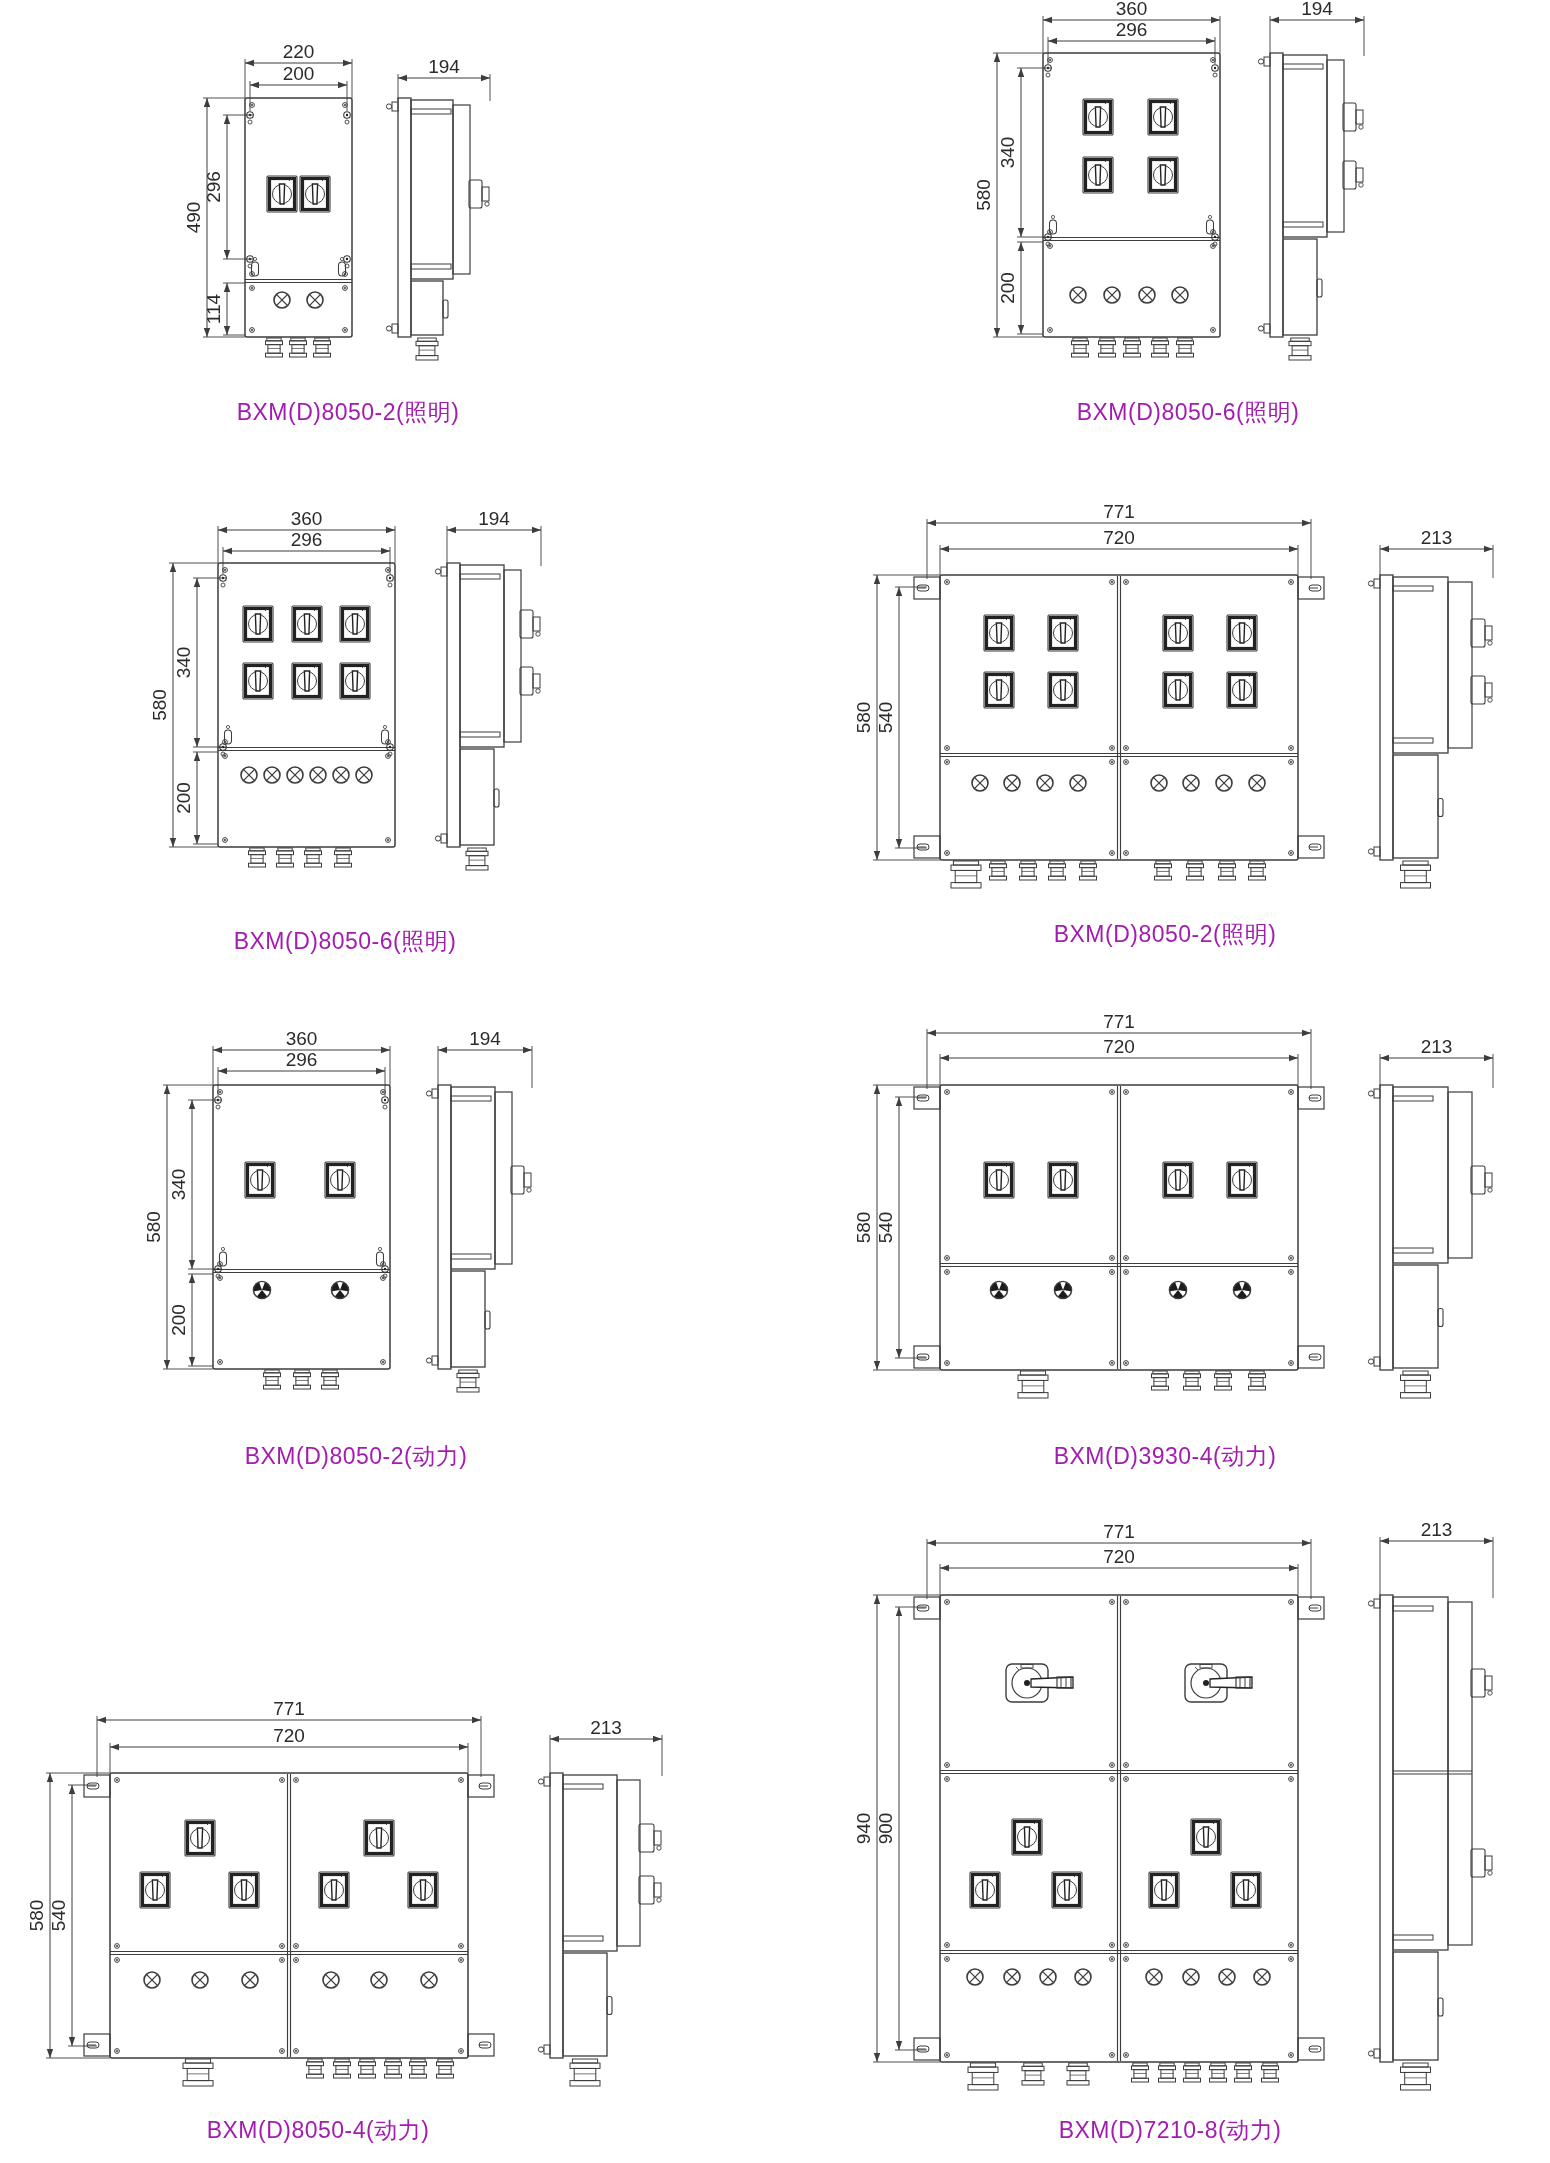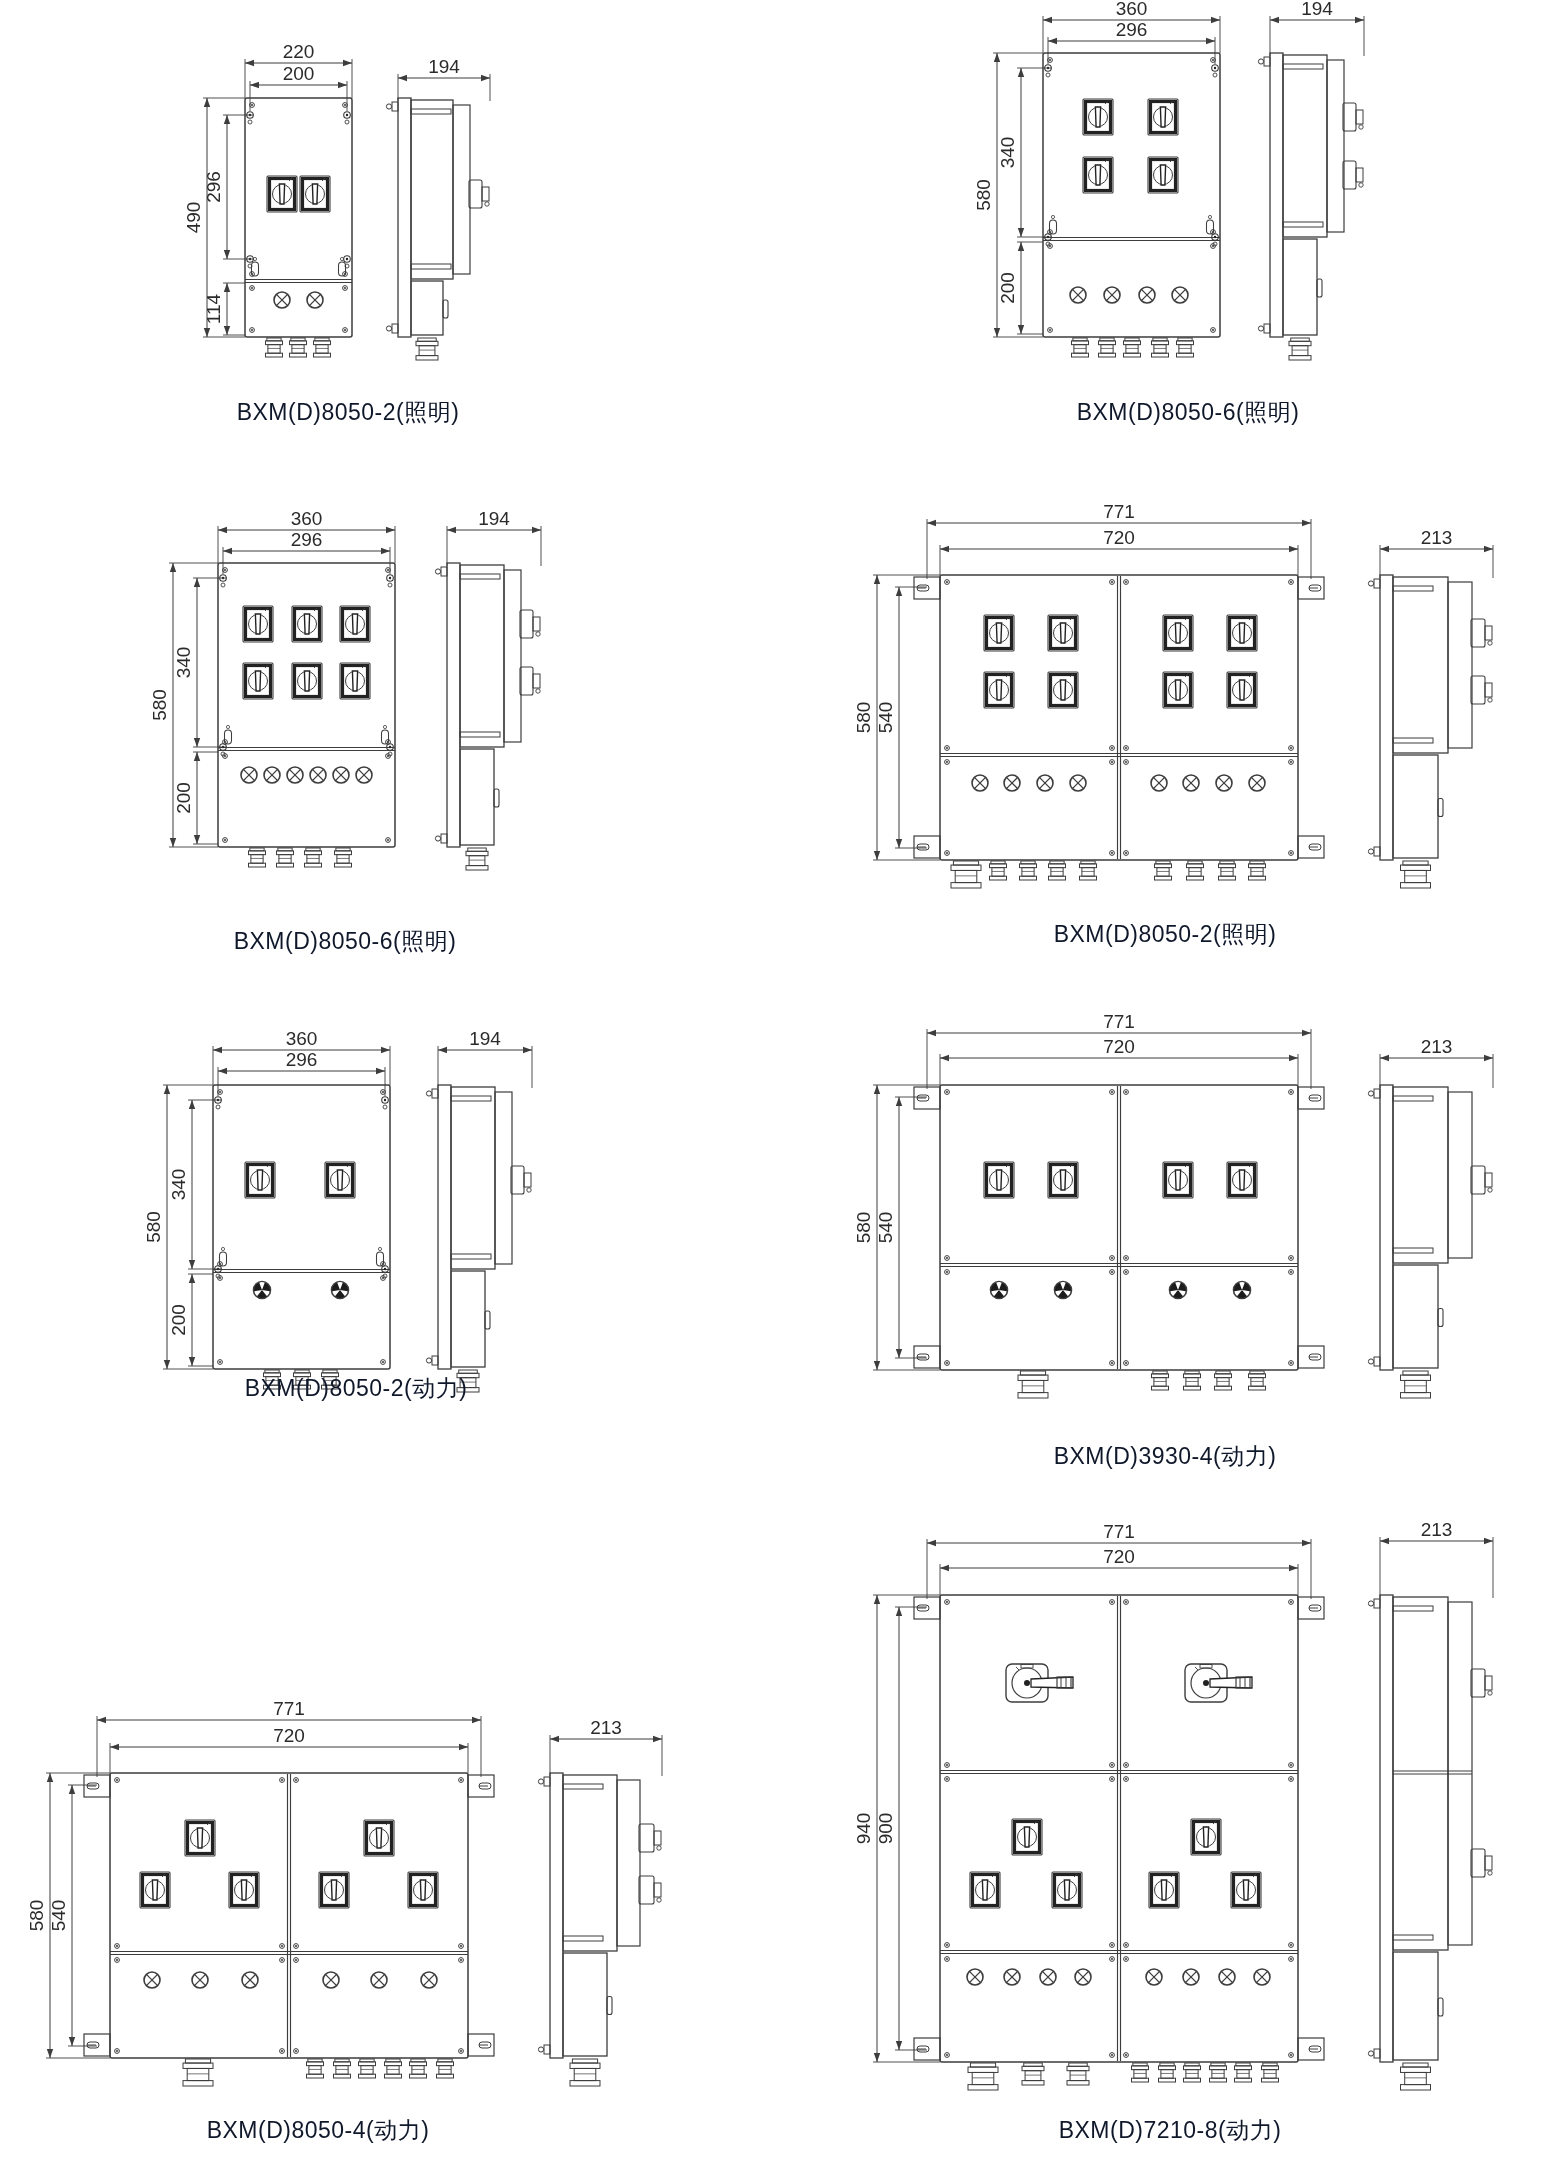--- a/index.html
+++ b/index.html
@@ -1,22 +1,22 @@
 <!DOCTYPE html>
 <html><head>
 <meta charset="utf-8">
 <style>
   html,body{margin:0;padding:0;background:#ffffff;}
   body{width:1550px;height:2163px;position:relative;font-family:"Liberation Sans",sans-serif;}
   #sheet{position:absolute;left:0;top:0;}
-  .caption{position:absolute;transform:translateX(-50%);font-size:23px;color:#0f172a;
+  .caption{position:absolute;transform:translateX(-50%);font-size:23px;color:#a21caf;
            letter-spacing:.5px;white-space:nowrap;font-family:"Liberation Sans",sans-serif;}
   .c1{left:348px;top:397px}.c2{left:1188px;top:397px}
   .c3{left:345px;top:926px}.c4{left:1165px;top:919px}
-  .c5{left:356px;top:1373px}.c6{left:1165px;top:1441px}
+  .c5{left:356px;top:1441px}.c6{left:1165px;top:1441px}
   .c7{left:318px;top:2115px}.c8{left:1170px;top:2115px}
 </style>
 </head>
 <body>
 
 <div>
   <svg id="sheet" width="1550" height="2163">
       <g>
         <g>
           <rect x="245" y="98" width="107" height="239" rx="2" fill="none" stroke="#3d3d3d" stroke-width="1.5"></rect>

